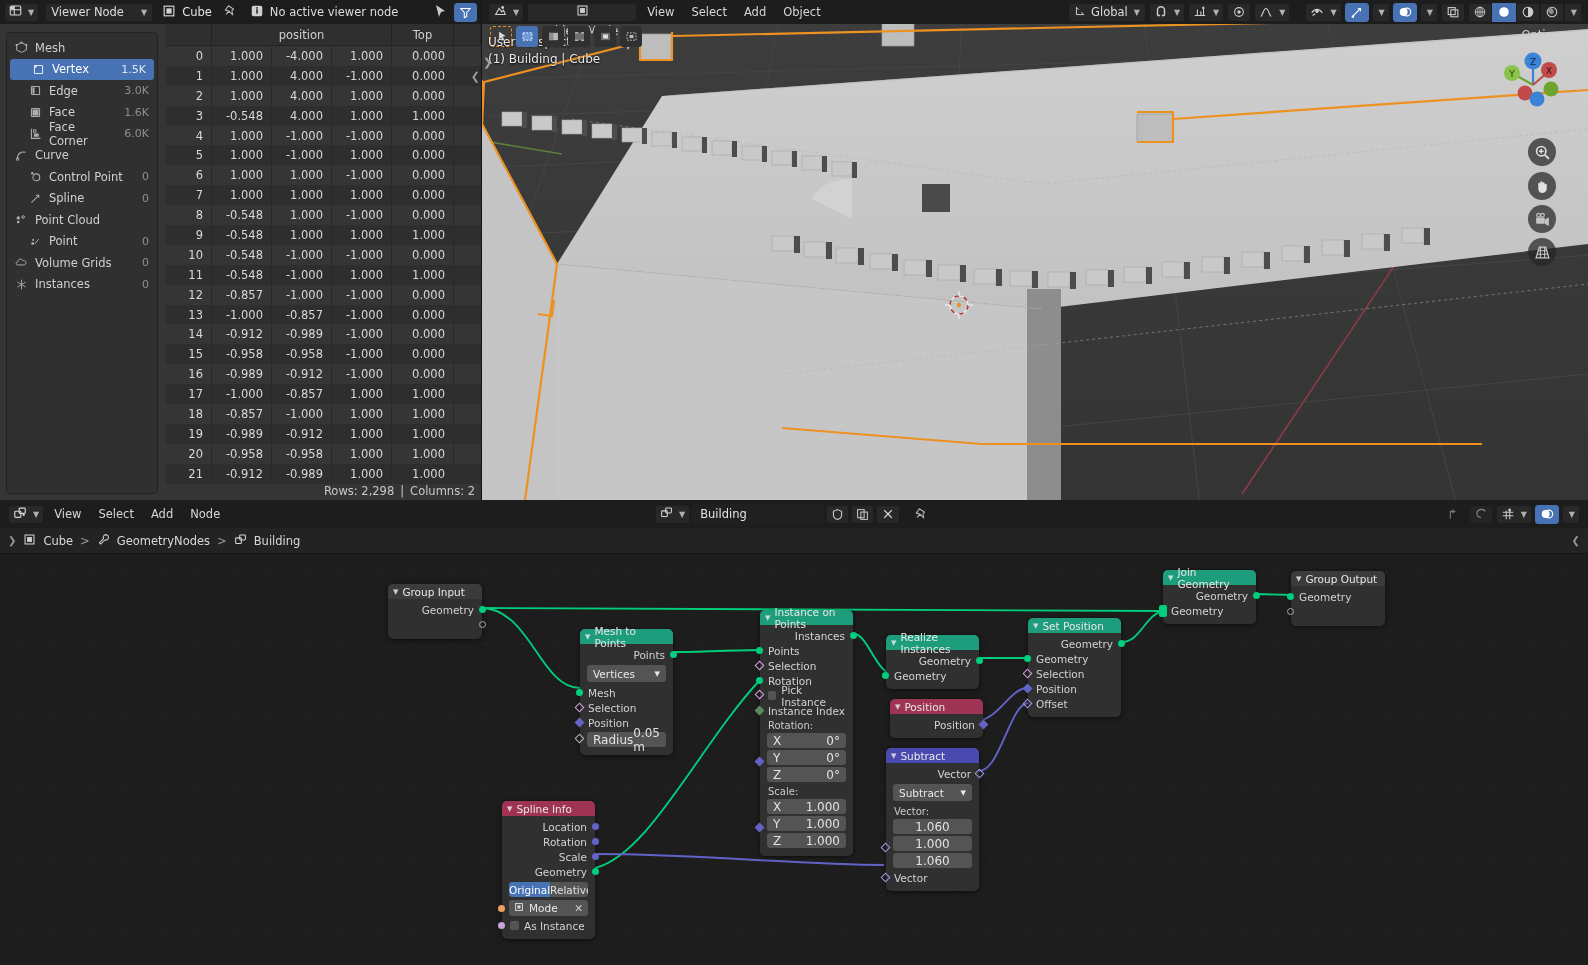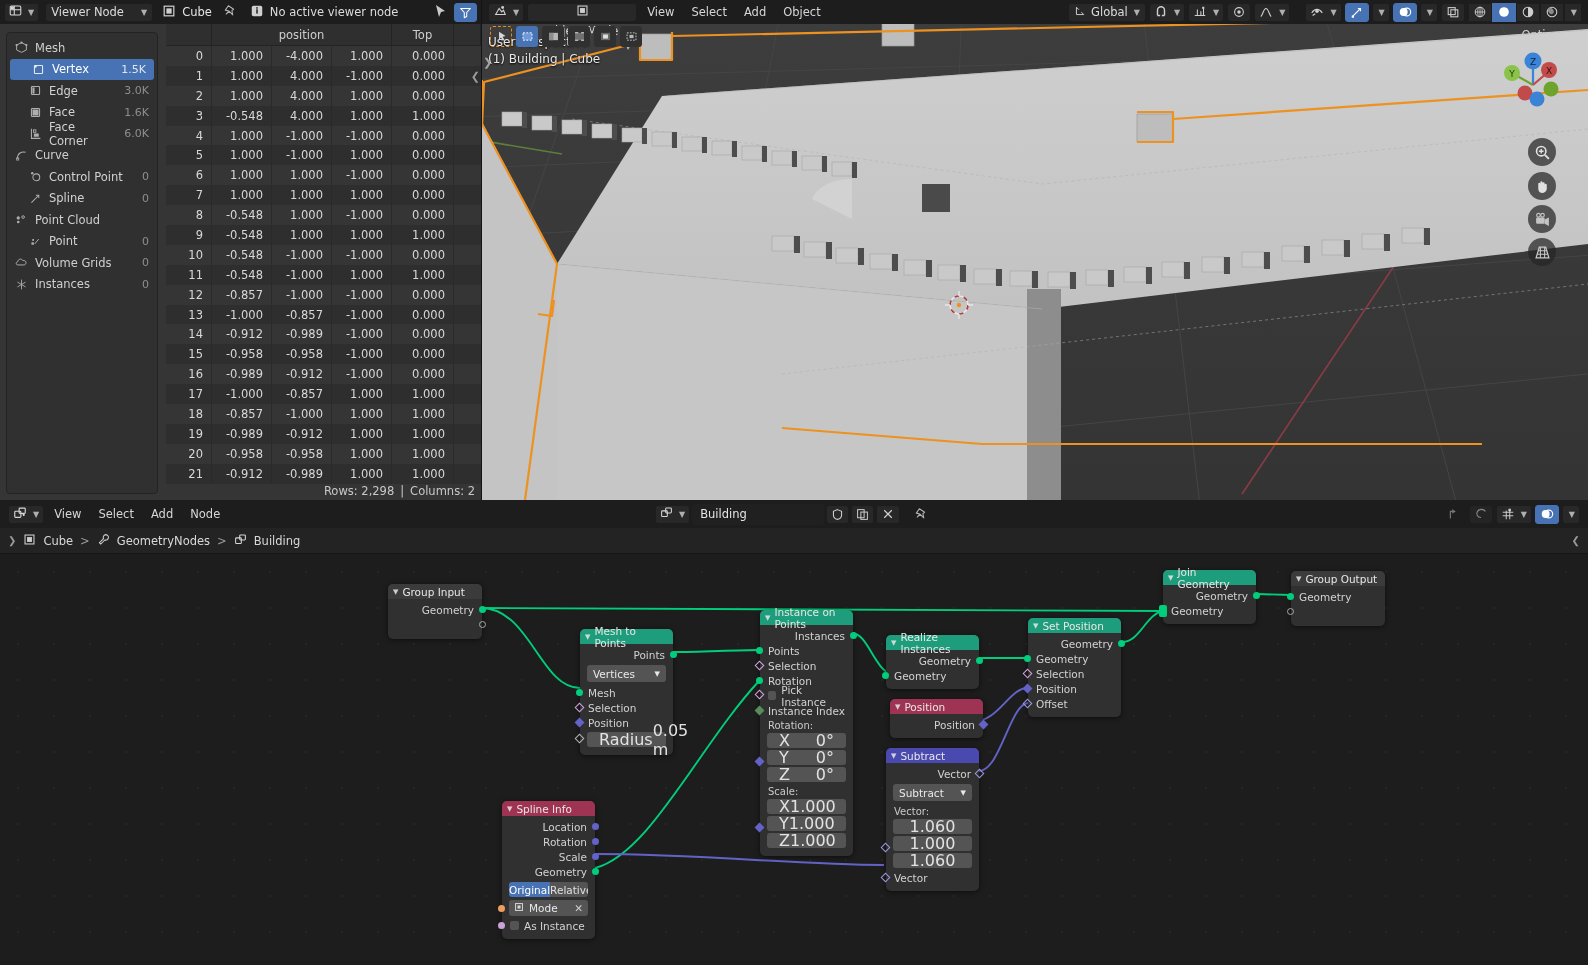--- a/index.html
+++ b/index.html
@@ -100,21 +100,21 @@
   .sock { position:relative; height:15px; display:flex; align-items:center; font-size:10.5px; color:#d2d2d2; padding:0 8px; }
   .sock.out { justify-content:flex-end; }
   .dot { position:absolute; width:7px; height:7px; border-radius:50%; top:4px; }
   .dot.l { left:-4px; } .dot.r { right:-4px; }
   .dia { position:absolute; width:7px; height:7px; top:4px; transform:rotate(45deg); }
   .dia.l { left:-4px; }  .dia.r { right:-4px; }
   .geo  { background:#00ce7c; }
   .vec  { background:#6363c7; }
   .intg { background:#598c5c; }
   .objc { background:#ed9e5c; }
-  .fieldbox { margin:2px 7px; height:15px; background:#545454; border-radius:3px; display:flex; align-items:center; padding:0 12px; font-size:16px; color:#e2e2e2; }
+  .fieldbox { margin:2px 7px; height:15px; background:#545454; border-radius:3px; display:flex; align-items:center; padding:0 6px; font-size:12px; color:#e2e2e2; }
   .fieldbox .lbl { }
   .fieldbox .val { margin-left:auto; }
   .dropdown { margin:3px 7px; height:17px; background:#545454; border-radius:3px; display:flex; align-items:center; padding:0 6px; font-size:10.5px; color:#e9e9e9; }
   .dropdown .chv { margin-left:auto; font-size:7px; }
   .grouplabel { font-size:10px; color:#c9c9c9; padding:2px 8px 0 8px; }
   .checkrow { display:flex; align-items:center; gap:5px; padding:0 8px; height:15px; font-size:10.5px; color:#d2d2d2; position:relative; }
   .cbox { width:9px; height:9px; background:#545454; border-radius:2px; }
   .togglerow { display:flex; margin:3px 7px; height:15px; border-radius:3px; overflow:hidden; }
   .togglerow div { flex:1; display:flex; align-items:center; justify-content:center; font-size:10.5px; background:#545454; color:#e0e0e0; }
   .togglerow div.on { background:#4772b3; color:#fff; }

